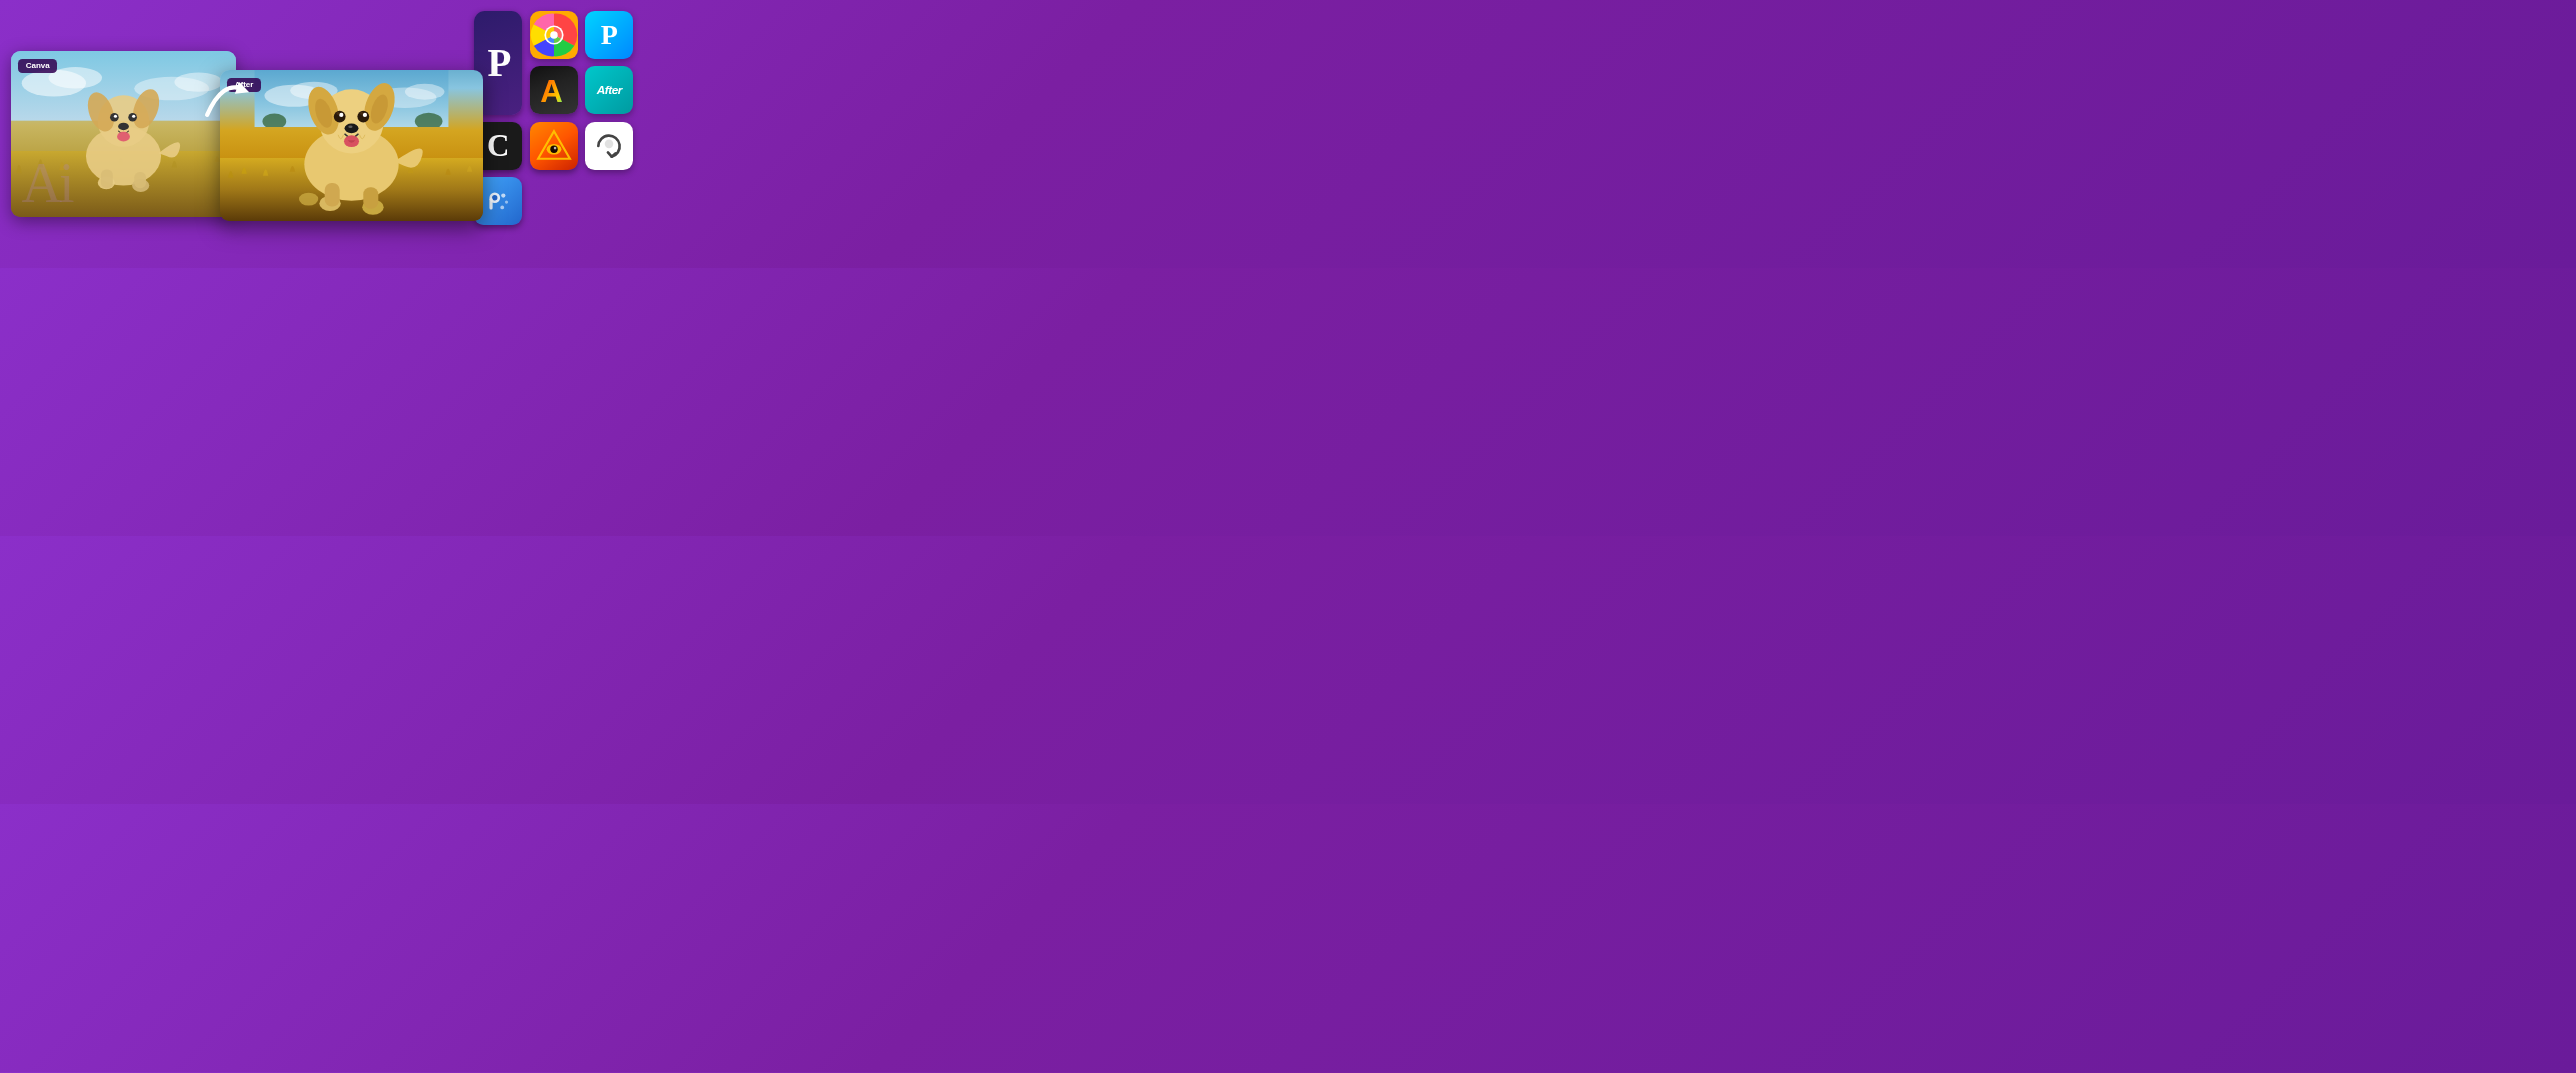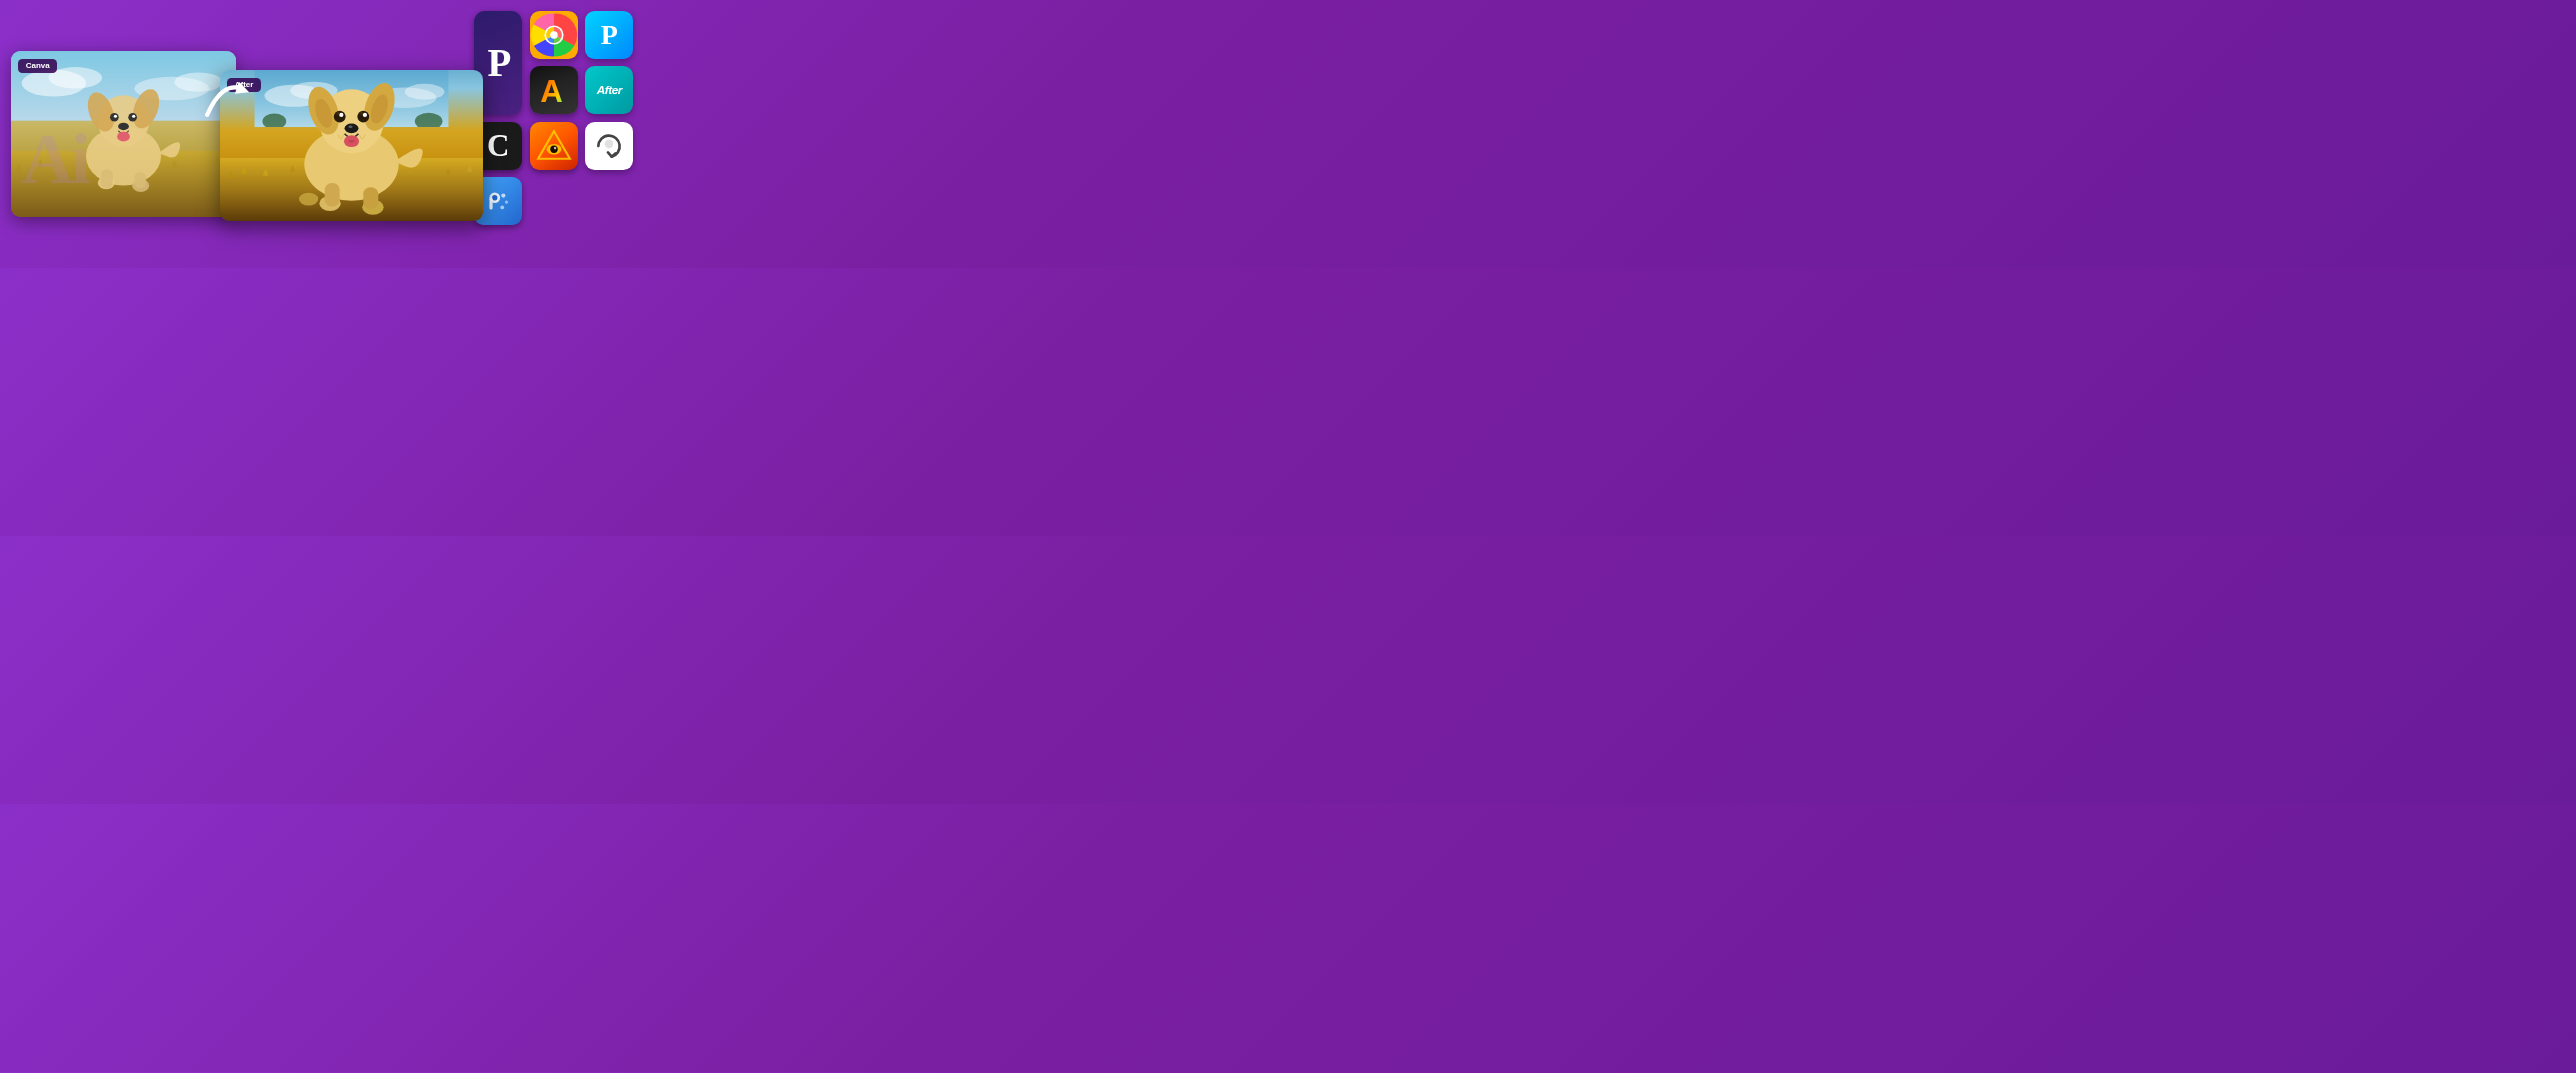--- a/index.html
+++ b/index.html
@@ -67,24 +67,24 @@
       font-size: 8px;
       font-weight: 600;
       padding: 2.7px 7.5px;
       border-radius: 4.3px;
       z-index: 10;
     }
 
     
     .ai-watermark {
       position: absolute;
-      bottom: 22px;
+      bottom: 6px;
       left: 10.7px;
-      font-size: 72px;
-      font-weight: 700;
+      font-size: 56px;
+      font-weight: 400;
       color: rgba(180, 130, 200, 0.25);
       line-height: 1;
       z-index: 5;
       font-family: serif;
       letter-spacing: -2.7px;
     }
 
     
     .arrow-container {
       position: absolute;

